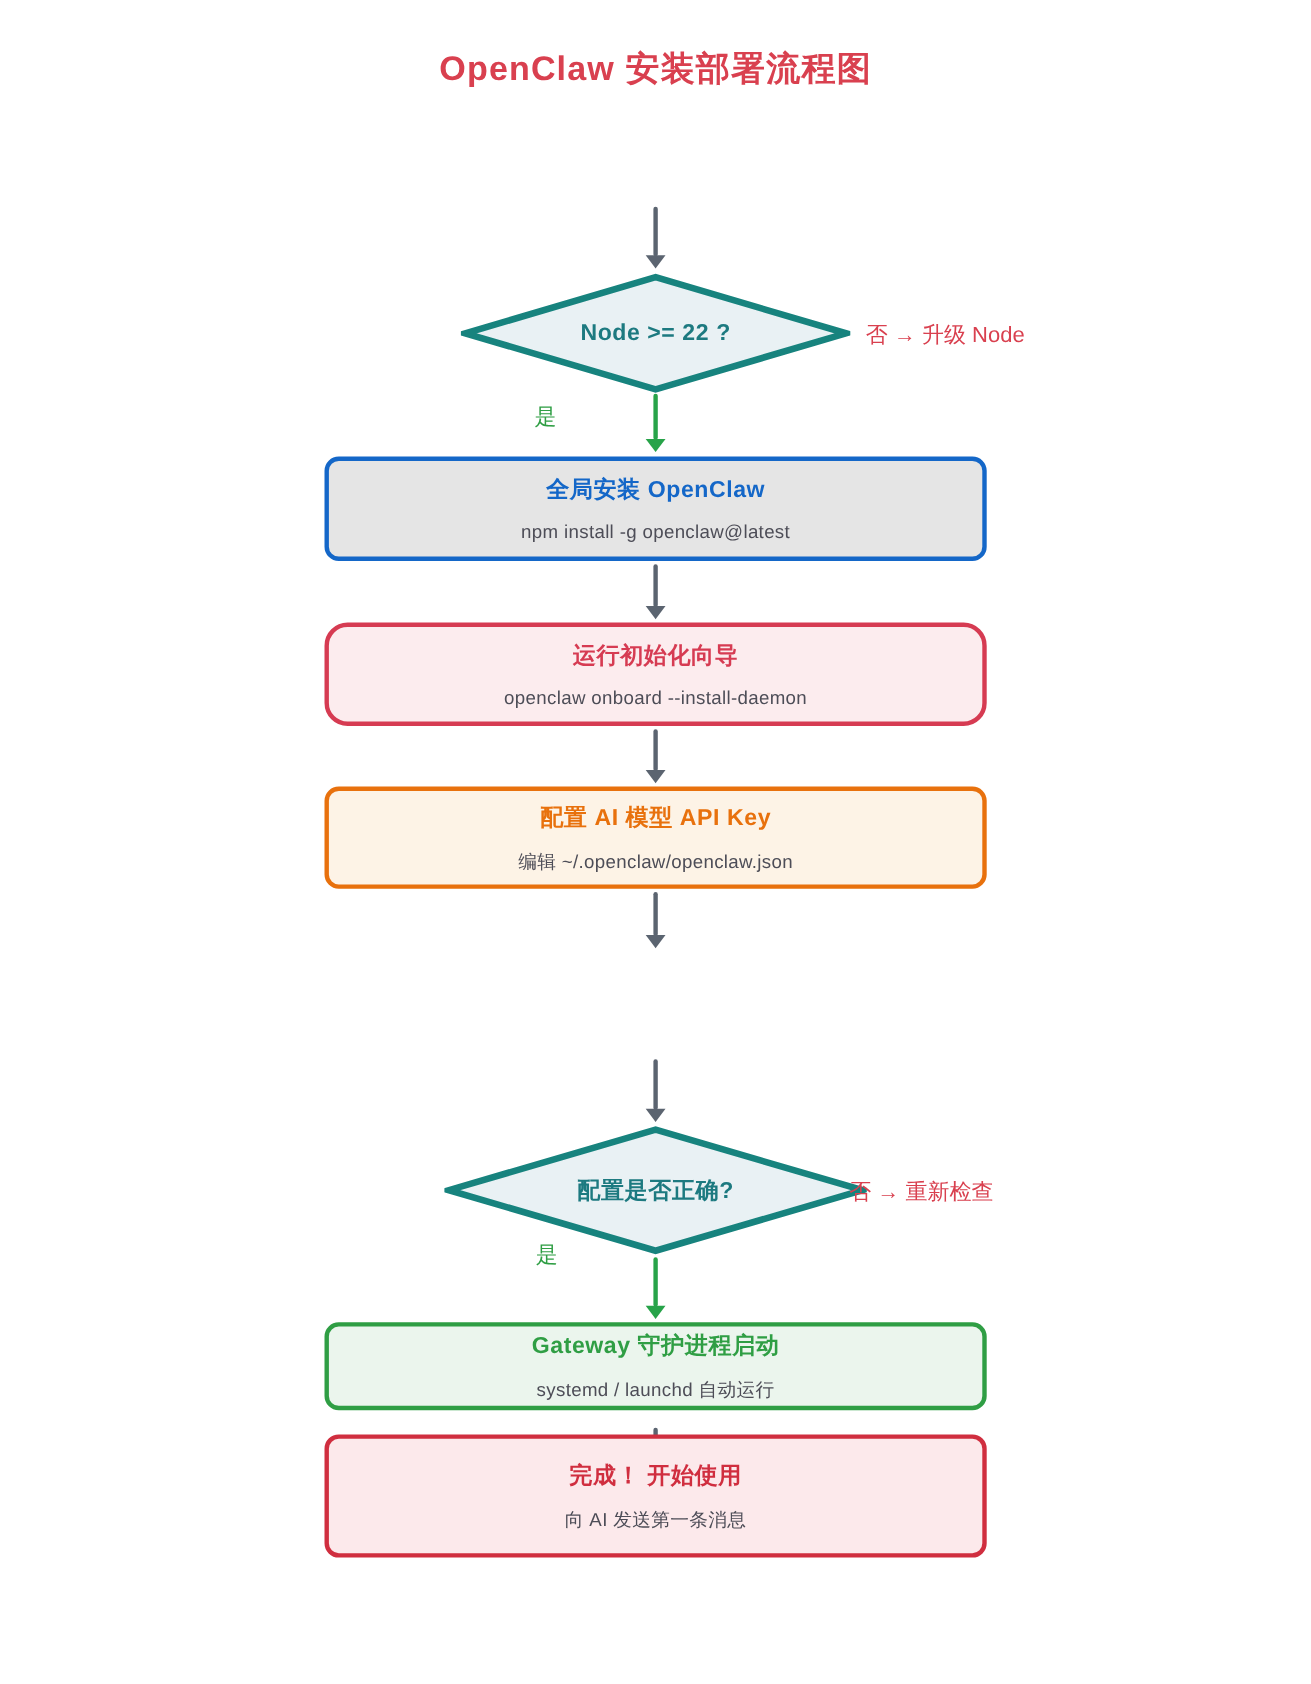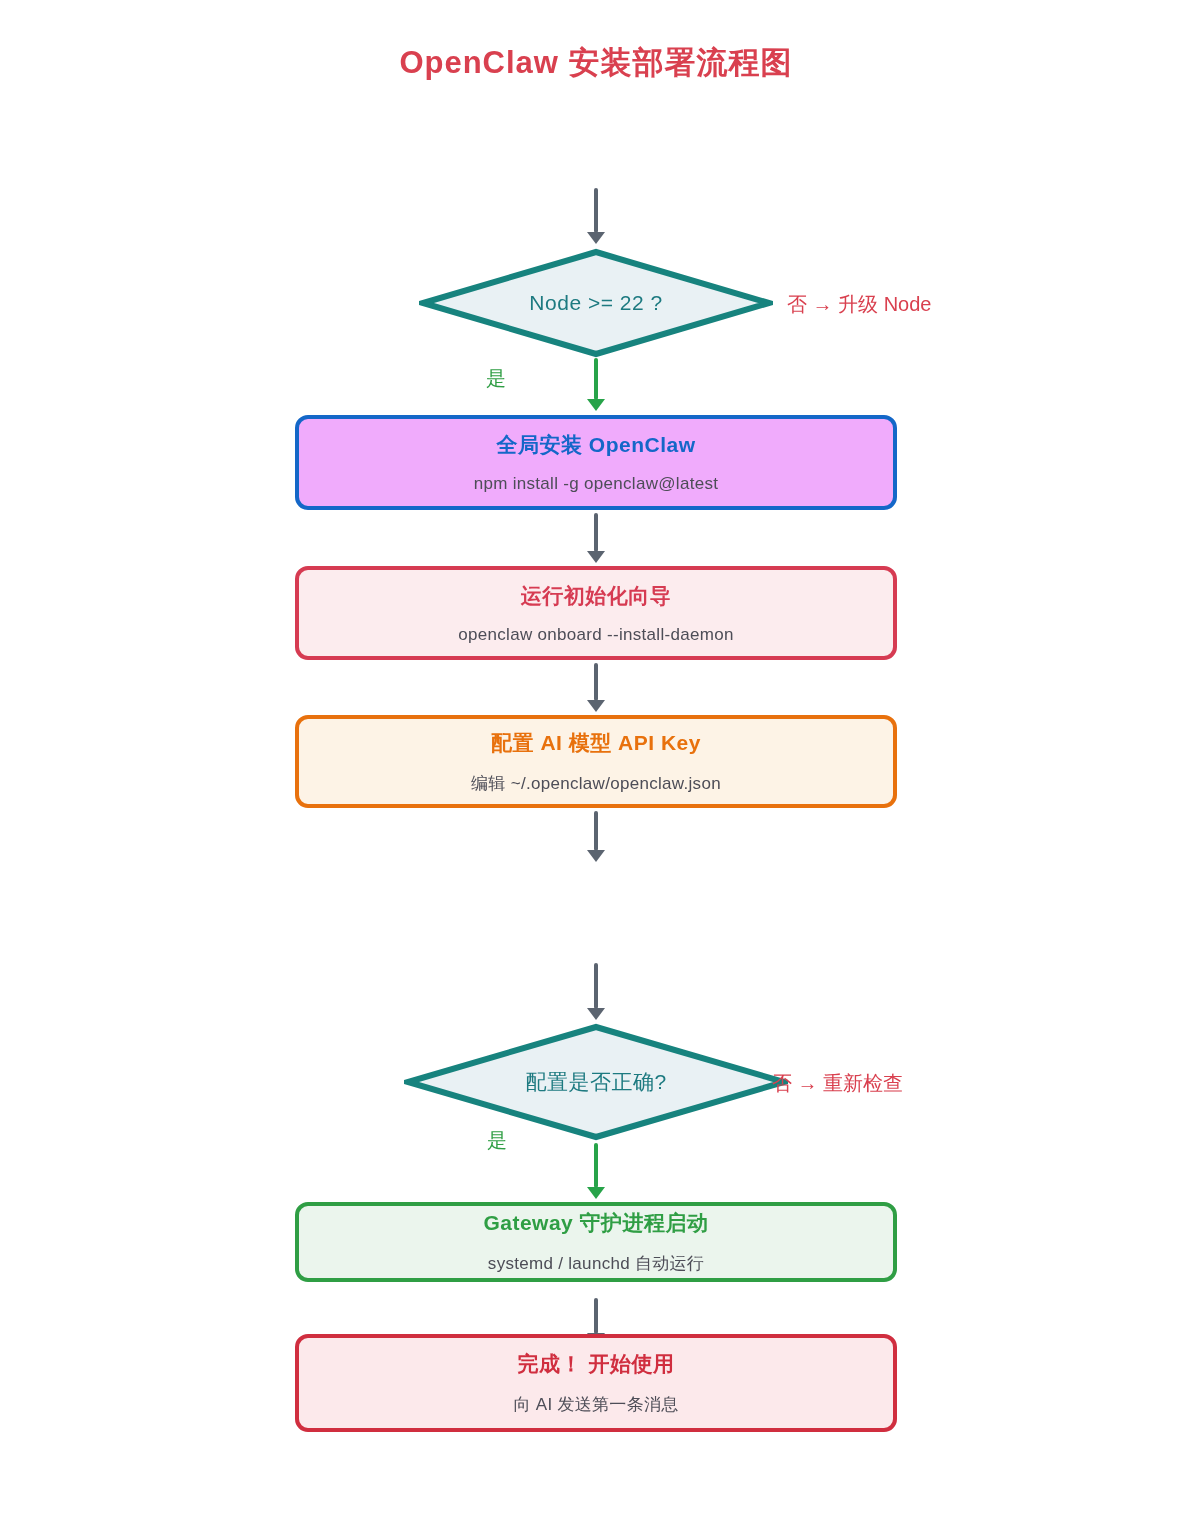--- a/index.html
+++ b/index.html
@@ -36,23 +36,23 @@
     display: flex;
     flex-direction: column;
     align-items: center;
     justify-content: center;
     gap: 15px;
   }
   .node-title { font-size: 21px; font-weight: bold; letter-spacing: 0.5px; }
   .node-sub   { font-size: 17px; color: #4d4d57; letter-spacing: 0.3px; }
   .n-green  { border-color: #2f9e44; background: #ebf5ed; }
   .t-green  { color: #2f9e44; }
-  .n-blue   { border-color: #1467c8; background: #f0abfc; }
+  .n-blue   { border-color: #1467c8; background: #e5e5e5; }
   .t-blue   { color: #1467c8; }
-  .n-red    { border-color: #d63b52; background: #fcecee; }
+  .n-red    { border-color: #d63b52; background: #fcecee; border-radius: 21px; }
   .t-red    { color: #d63b52; }
   .n-orange { border-color: #e8710d; background: #fdf3e6; }
   .t-orange { color: #e8710d; }
   .n-purple { border-color: #7d3cc0; background: #f3eefb; }
   .t-purple { color: #7d3cc0; }
   .n-red2   { border-color: #d02e3f; background: #fce9eb; }
   .t-red2   { color: #d02e3f; }
   
   .varrow {
     position: absolute;
@@ -77,21 +77,21 @@
   .a-green { background: #27a349; }
   .a-green::after { border-top-color: #27a349; }
   
   .diamond-svg { position: absolute; }
   .diamond-label {
     position: absolute;
     display: flex;
     align-items: center;
     justify-content: center;
     font-size: 21px;
-    font-weight: normal;
+    font-weight: bold;
     color: #1d7a80;
     letter-spacing: 0.5px;
   }
   .edge-label { position: absolute; white-space: nowrap; }
   .lbl-yes { color: #2f9e44; font-size: 20px; }
   .lbl-no  { color: #d9404f; font-size: 20px; }
   
   .watermark {
     position: absolute;
     top: 1461px;
@@ -157,19 +157,19 @@
 
   <div class="varrow a-green" style="top:1143px;height:45px"></div>
 
   <div class="node n-green" style="top:1202px;height:80px">
     <div class="node-title t-green">Gateway 守护进程启动</div>
     <div class="node-sub">systemd / launchd  自动运行</div>
   </div>
 
   <div class="varrow a-gray" style="top:1298px;height:36px"></div>
 
-  <div class="node n-red2" style="top:1334px;height:98px">
+  <div class="node n-red2" style="top:1304px;height:112px">
     <div class="node-title t-red2">完成！ 开始使用</div>
     <div class="node-sub">向 AI 发送第一条消息</div>
   </div>
 
 
 </div>
 
 </body></html>

